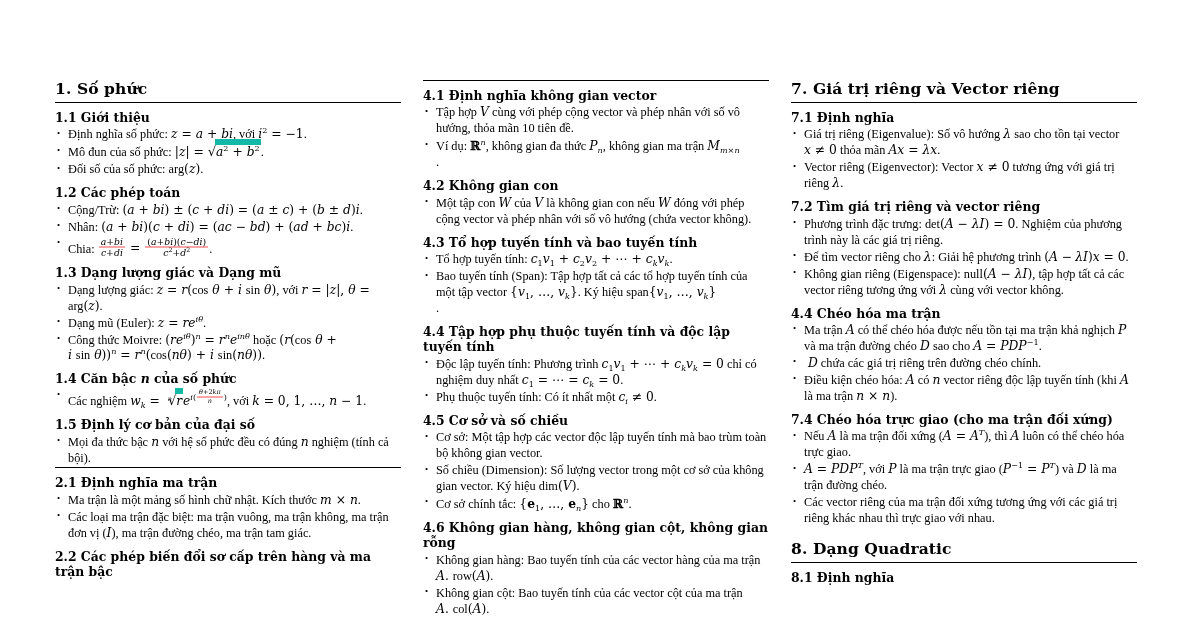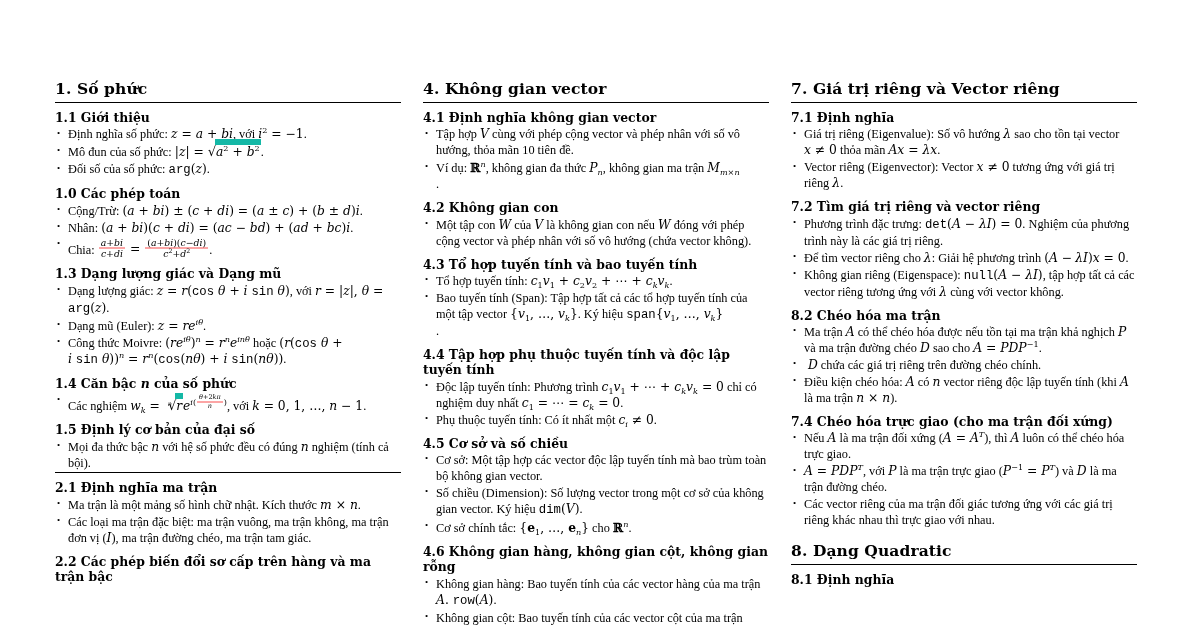--- a/index.html
+++ b/index.html
@@ -85,21 +85,21 @@
     position: absolute;
     left: 2px;
     top: -0.5px;
     font-size: 9px;
     line-height: 1.55;
   }
 
   
   .mi { font-family: "DejaVu Serif", "Liberation Serif", serif; font-style: italic; }
   .mn, .mo { font-family: "DejaVu Serif", "Liberation Serif", serif; font-style: normal; }
-  .mop { font-family: Liberation Mono, monospace; font-style: normal; }
+  .mop { font-family: Liberation Serif, serif; font-style: normal; }
   .math { font-family: "DejaVu Serif", "Liberation Serif", serif; white-space: nowrap; }
   sup.sp { font-size: 0.66em; vertical-align: super; line-height: 0; }
   sub.sb { font-size: 0.66em; vertical-align: sub; line-height: 0; }
   .bb { font-family: "DejaVu Serif", "Liberation Serif", serif; font-weight: bold; font-style: normal; }
   .bfv { font-weight: bold; font-style: normal; font-family: "DejaVu Serif", "Liberation Serif", serif; }
 
   
   .frac {
     display: inline-block;
     vertical-align: -0.45em;
@@ -129,21 +129,21 @@
       <h1 class="sec">1. Số phức</h1>
       <hr class="sec-rule">
 
       <h2 class="sub">1.1 Giới thiệu</h2>
       <ul class="items">
         <li>Định nghĩa số phức: <span class="math"><span class="mi">z</span> <span class="mo">=</span> <span class="mi">a</span> <span class="mo">+</span> <span class="mi">bi</span></span>, với <span class="math"><span class="mi">i</span><sup class="sp">2</sup> <span class="mo">=</span> <span class="mo">−</span>1</span>.</li>
         <li>Mô đun của số phức: <span class="math">|<span class="mi">z</span>| <span class="mo">=</span> <span class="sqrt"><span class="rad">√</span><span class="rbody"><span class="mi">a</span><sup class="sp">2</sup> <span class="mo">+</span> <span class="mi">b</span><sup class="sp">2</sup></span></span></span>.</li>
         <li>Đối số của số phức: <span class="math"><span class="mop">arg</span>(<span class="mi">z</span>)</span>.</li>
       </ul>
 
-      <h2 class="sub">1.0 Các phép toán</h2>
+      <h2 class="sub">1.2 Các phép toán</h2>
       <ul class="items">
         <li>Cộng/Trừ: <span class="math">(<span class="mi">a</span> <span class="mo">+</span> <span class="mi">bi</span>) <span class="mo">±</span> (<span class="mi">c</span> <span class="mo">+</span> <span class="mi">di</span>) <span class="mo">=</span> (<span class="mi">a</span> <span class="mo">±</span> <span class="mi">c</span>) <span class="mo">+</span> (<span class="mi">b</span> <span class="mo">±</span> <span class="mi">d</span>)<span class="mi">i</span></span>.</li>
         <li>Nhân: <span class="math">(<span class="mi">a</span> <span class="mo">+</span> <span class="mi">bi</span>)(<span class="mi">c</span> <span class="mo">+</span> <span class="mi">di</span>) <span class="mo">=</span> (<span class="mi">ac</span> <span class="mo">−</span> <span class="mi">bd</span>) <span class="mo">+</span> (<span class="mi">ad</span> <span class="mo">+</span> <span class="mi">bc</span>)<span class="mi">i</span></span>.</li>
         <li>Chia: <span class="math"><span class="frac"><span class="num"><span class="mi">a</span>+<span class="mi">bi</span></span><span class="den"><span class="mi">c</span>+<span class="mi">di</span></span></span> <span class="mo">=</span> <span class="frac"><span class="num">(<span class="mi">a</span>+<span class="mi">bi</span>)(<span class="mi">c</span>−<span class="mi">di</span>)</span><span class="den"><span class="mi">c</span><sup class="sp">2</sup>+<span class="mi">d</span><sup class="sp">2</sup></span></span></span>.</li>
       </ul>
 
       <h2 class="sub">1.3 Dạng lượng giác và Dạng mũ</h2>
       <ul class="items">
         <li>Dạng lượng giác: <span class="math"><span class="mi">z</span> <span class="mo">=</span> <span class="mi">r</span>(<span class="mop">cos</span> <span class="mi">θ</span> <span class="mo">+</span> <span class="mi">i</span> <span class="mop">sin</span> <span class="mi">θ</span>)</span>, với <span class="math"><span class="mi">r</span> <span class="mo">=</span> |<span class="mi">z</span>|, <span class="mi">θ</span> <span class="mo">=</span></span> <span class="math"><span class="mop">arg</span>(<span class="mi">z</span>)</span>.</li>
         <li>Dạng mũ (Euler): <span class="math"><span class="mi">z</span> <span class="mo">=</span> <span class="mi">re</span><sup class="sp"><span class="mi">iθ</span></sup></span>.</li>
@@ -166,21 +166,20 @@
       <ul class="items">
         <li>Ma trận là một mảng số hình chữ nhật. Kích thước <span class="math"><span class="mi">m</span> <span class="mo">×</span> <span class="mi">n</span></span>.</li>
         <li>Các loại ma trận đặc biệt: ma trận vuông, ma trận không, ma trận đơn vị (<span class="mi">I</span>), ma trận đường chéo, ma trận tam giác.</li>
       </ul>
 
       <h2 class="sub">2.2 Các phép biến đổi sơ cấp trên hàng và ma trận bậc</h2>
     </div>
 
     <div class="col">
 
-      <h1 class="sec">4. Không gian vector</h1>
       <hr class="sec-rule">
 
       <h2 class="sub">4.1 Định nghĩa không gian vector</h2>
       <ul class="items">
         <li>Tập hợp <span class="mi">V</span> cùng với phép cộng vector và phép nhân với số vô hướng, thỏa mãn 10 tiên đề.</li>
         <li>Ví dụ: <span class="math"><span class="bb">ℝ</span><sup class="sp"><span class="mi">n</span></sup></span>, không gian đa thức <span class="math"><span class="mi">P</span><sub class="sb"><span class="mi">n</span></sub></span>, không gian ma trận <span class="math"><span class="mi">M</span><sub class="sb"><span class="mi">m</span>×<span class="mi">n</span></sub></span> <br>.</li>
       </ul>
 
       <h2 class="sub">4.2 Không gian con</h2>
       <ul class="items">
@@ -225,32 +224,32 @@
         <li>Vector riêng (Eigenvector): Vector <span class="math"><span class="mi">x</span> <span class="mo">≠</span> 0</span> tương ứng với giá trị riêng <span class="mi">λ</span>.</li>
       </ul>
 
       <h2 class="sub">7.2 Tìm giá trị riêng và vector riêng</h2>
       <ul class="items">
         <li>Phương trình đặc trưng: <span class="math"><span class="mop">det</span>(<span class="mi">A</span> <span class="mo">−</span> <span class="mi">λI</span>) <span class="mo">=</span> 0</span>. Nghiệm của phương trình này là các giá trị riêng.</li>
         <li>Để tìm vector riêng cho <span class="mi">λ</span>: Giải hệ phương trình <span class="math">(<span class="mi">A</span> <span class="mo">−</span></span> <span class="math"><span class="mi">λI</span>)<span class="mi">x</span> <span class="mo">=</span> 0</span>.</li>
         <li>Không gian riêng (Eigenspace): <span class="math"><span class="mop">null</span>(<span class="mi">A</span> <span class="mo">−</span> <span class="mi">λI</span>)</span>, tập hợp tất cả các vector riêng tương ứng với <span class="mi">λ</span> cùng với vector không.</li>
       </ul>
 
-      <h2 class="sub">8.2 Chéo hóa ma trận</h2>
+      <h2 class="sub">4.4 Chéo hóa ma trận</h2>
       <ul class="items">
         <li>Ma trận <span class="mi">A</span> có thể chéo hóa được nếu tồn tại ma trận khả nghịch <span class="mi">P</span> và ma trận đường chéo <span class="mi">D</span> sao cho <span class="math"><span class="mi">A</span> <span class="mo">=</span> <span class="mi">PDP</span><sup class="sp"><span class="mo">−</span>1</sup></span>.</li>
         <li><span class="mi">&nbsp;D</span> chứa các giá trị riêng trên đường chéo chính.</li>
         <li>Điều kiện chéo hóa: <span class="mi">A</span> có <span class="mi">n</span> vector riêng độc lập tuyến tính (khi <span class="mi">A</span> là ma trận <span class="math"><span class="mi">n</span> <span class="mo">×</span> <span class="mi">n</span></span>).</li>
       </ul>
 
       <h2 class="sub">7.4 Chéo hóa trực giao (cho ma trận đối xứng)</h2>
       <ul class="items">
         <li>Nếu <span class="mi">A</span> là ma trận đối xứng (<span class="math"><span class="mi">A</span> <span class="mo">=</span> <span class="mi">A</span><sup class="sp"><span class="mi">T</span></sup></span>), thì <span class="mi">A</span> luôn có thể chéo hóa trực giao.</li>
         <li><span class="math"><span class="mi">A</span> <span class="mo">=</span> <span class="mi">PDP</span><sup class="sp"><span class="mi">T</span></sup></span>, với <span class="mi">P</span> là ma trận trực giao (<span class="math"><span class="mi">P</span><sup class="sp"><span class="mo">−</span>1</sup> <span class="mo">=</span> <span class="mi">P</span><sup class="sp"><span class="mi">T</span></sup></span>) và <span class="mi">D</span> là ma trận đường chéo.</li>
-        <li>Các vector riêng của ma trận đối giác tương ứng với các giá trị riêng khác nhau thì trực giao với nhau.</li>
+        <li>Các vector riêng của ma trận đối xứng tương ứng với các giá trị riêng khác nhau thì trực giao với nhau.</li>
       </ul>
 
       <h1 class="sec" style="margin-top:13px;">8. Dạng Quadratic</h1>
       <hr class="sec-rule">
       <h2 class="sub" style="margin-top:1px;">8.1 Định nghĩa</h2>
     </div>
 
   </div>
 </div>
 

